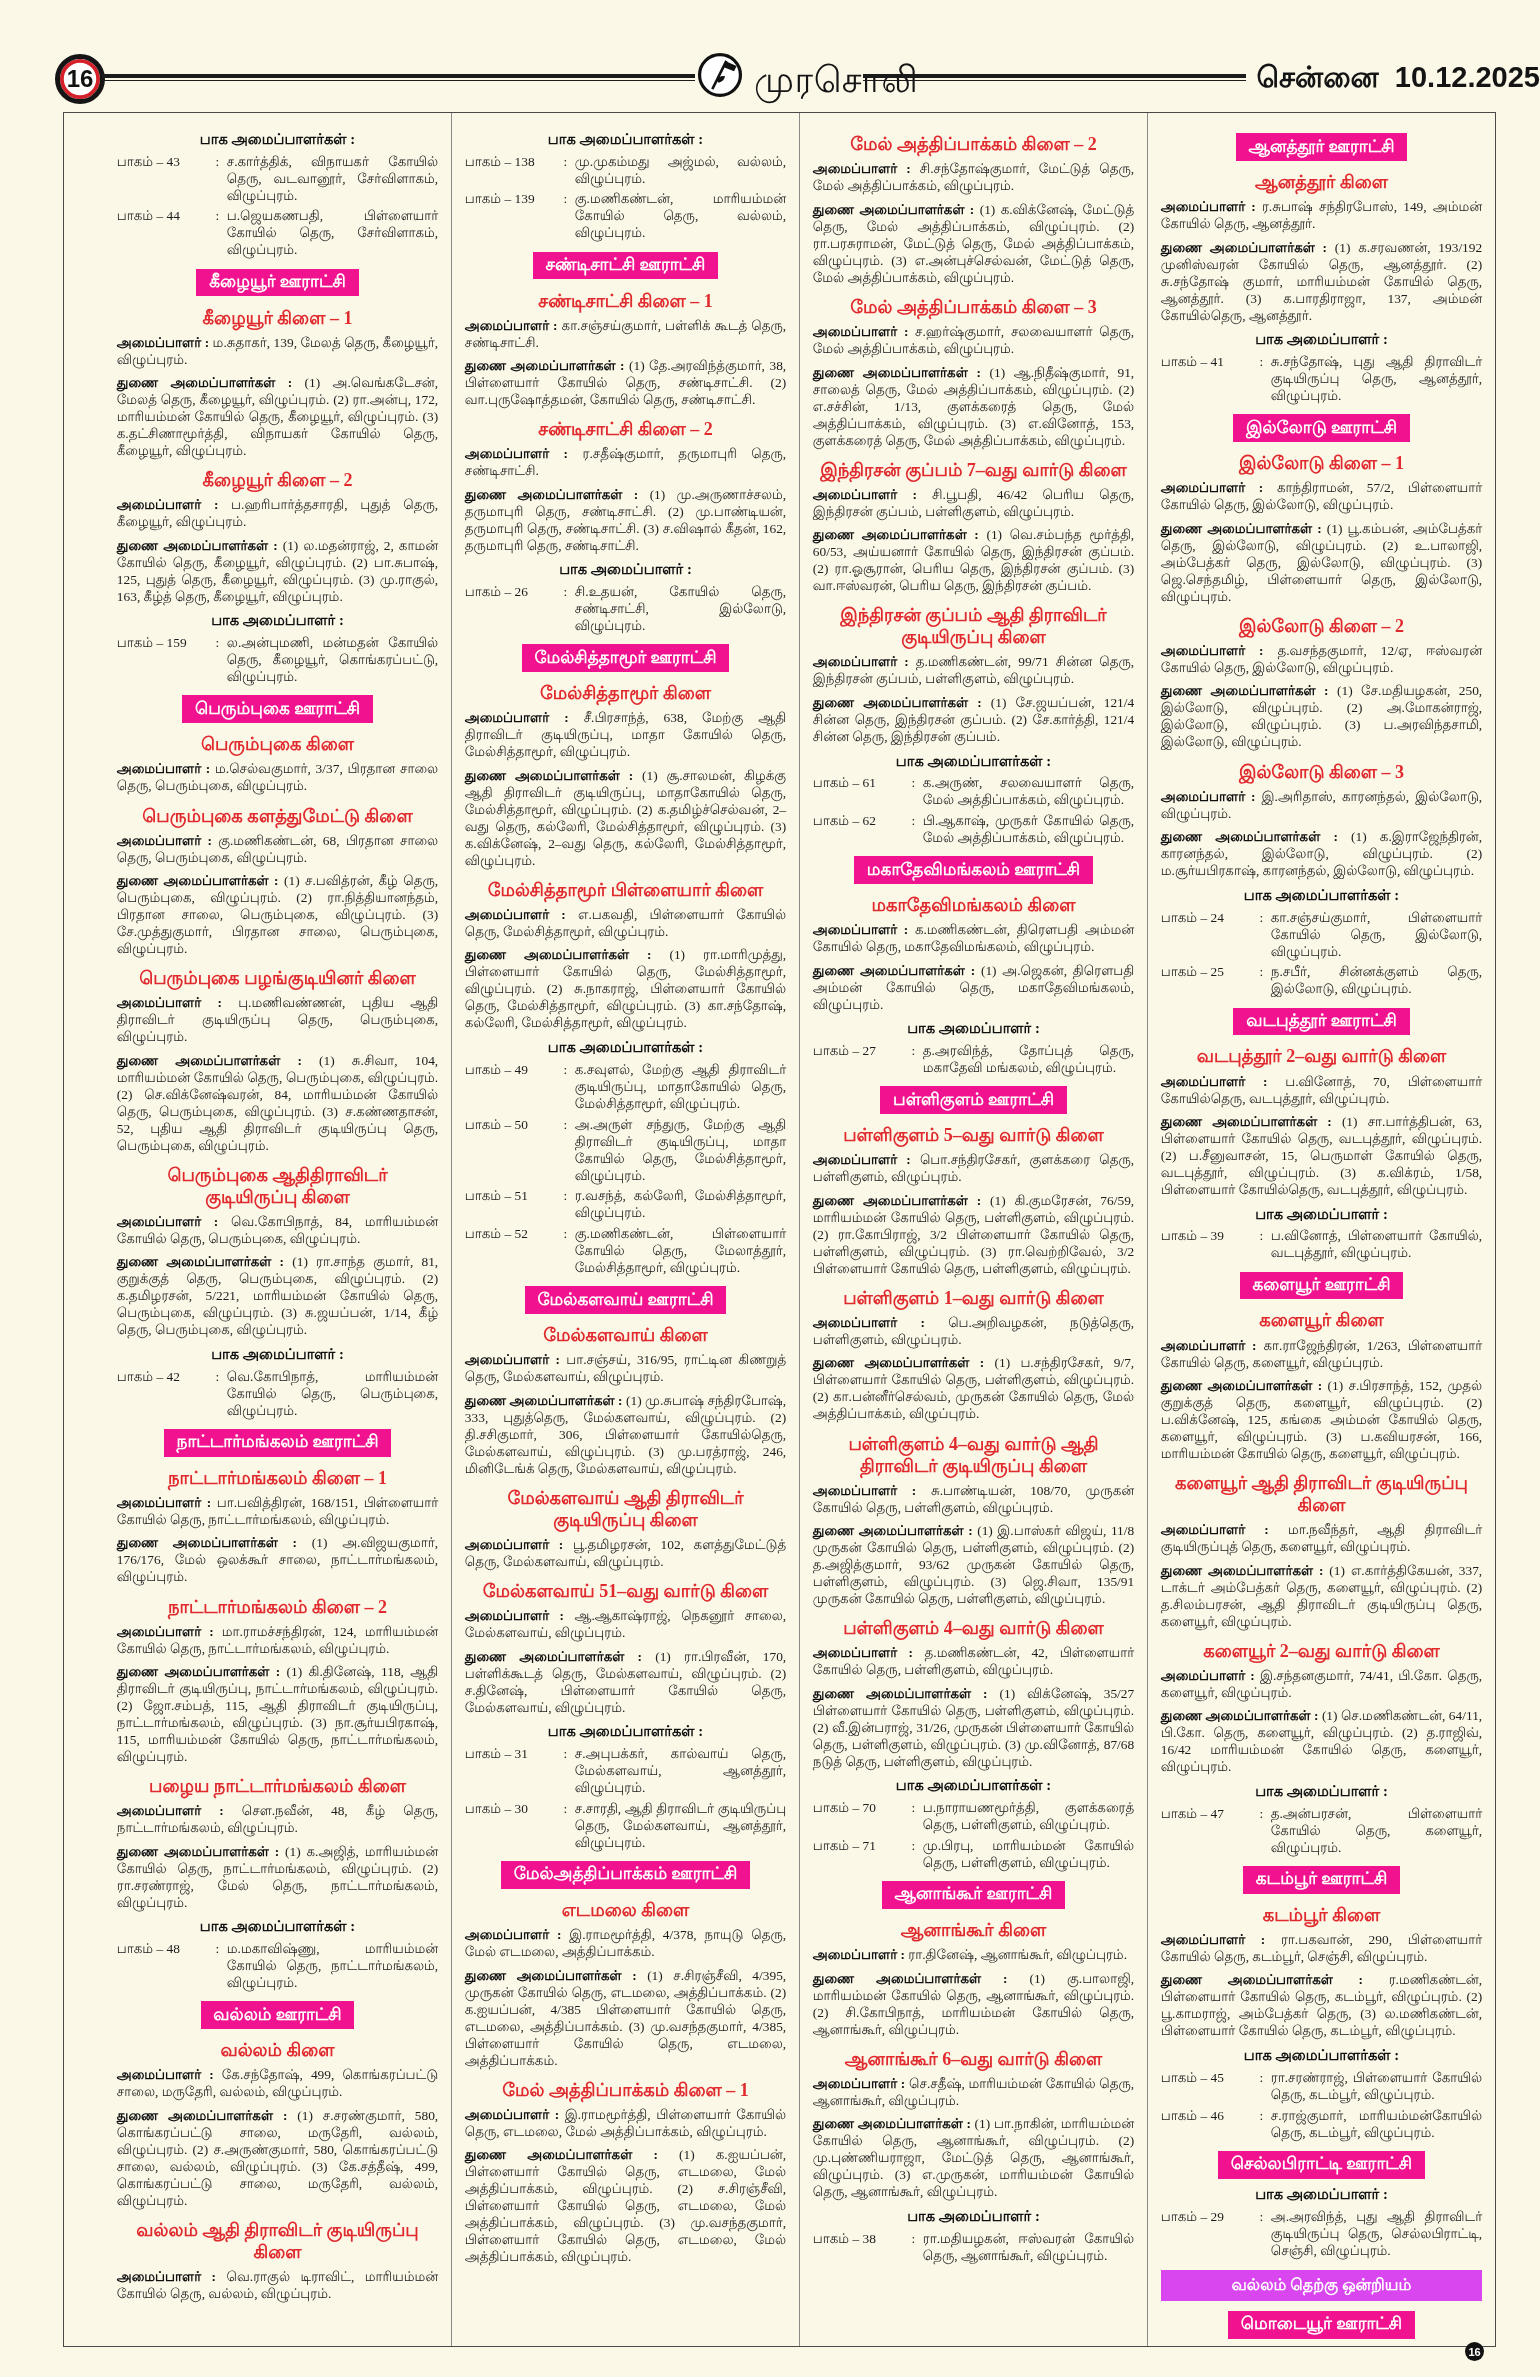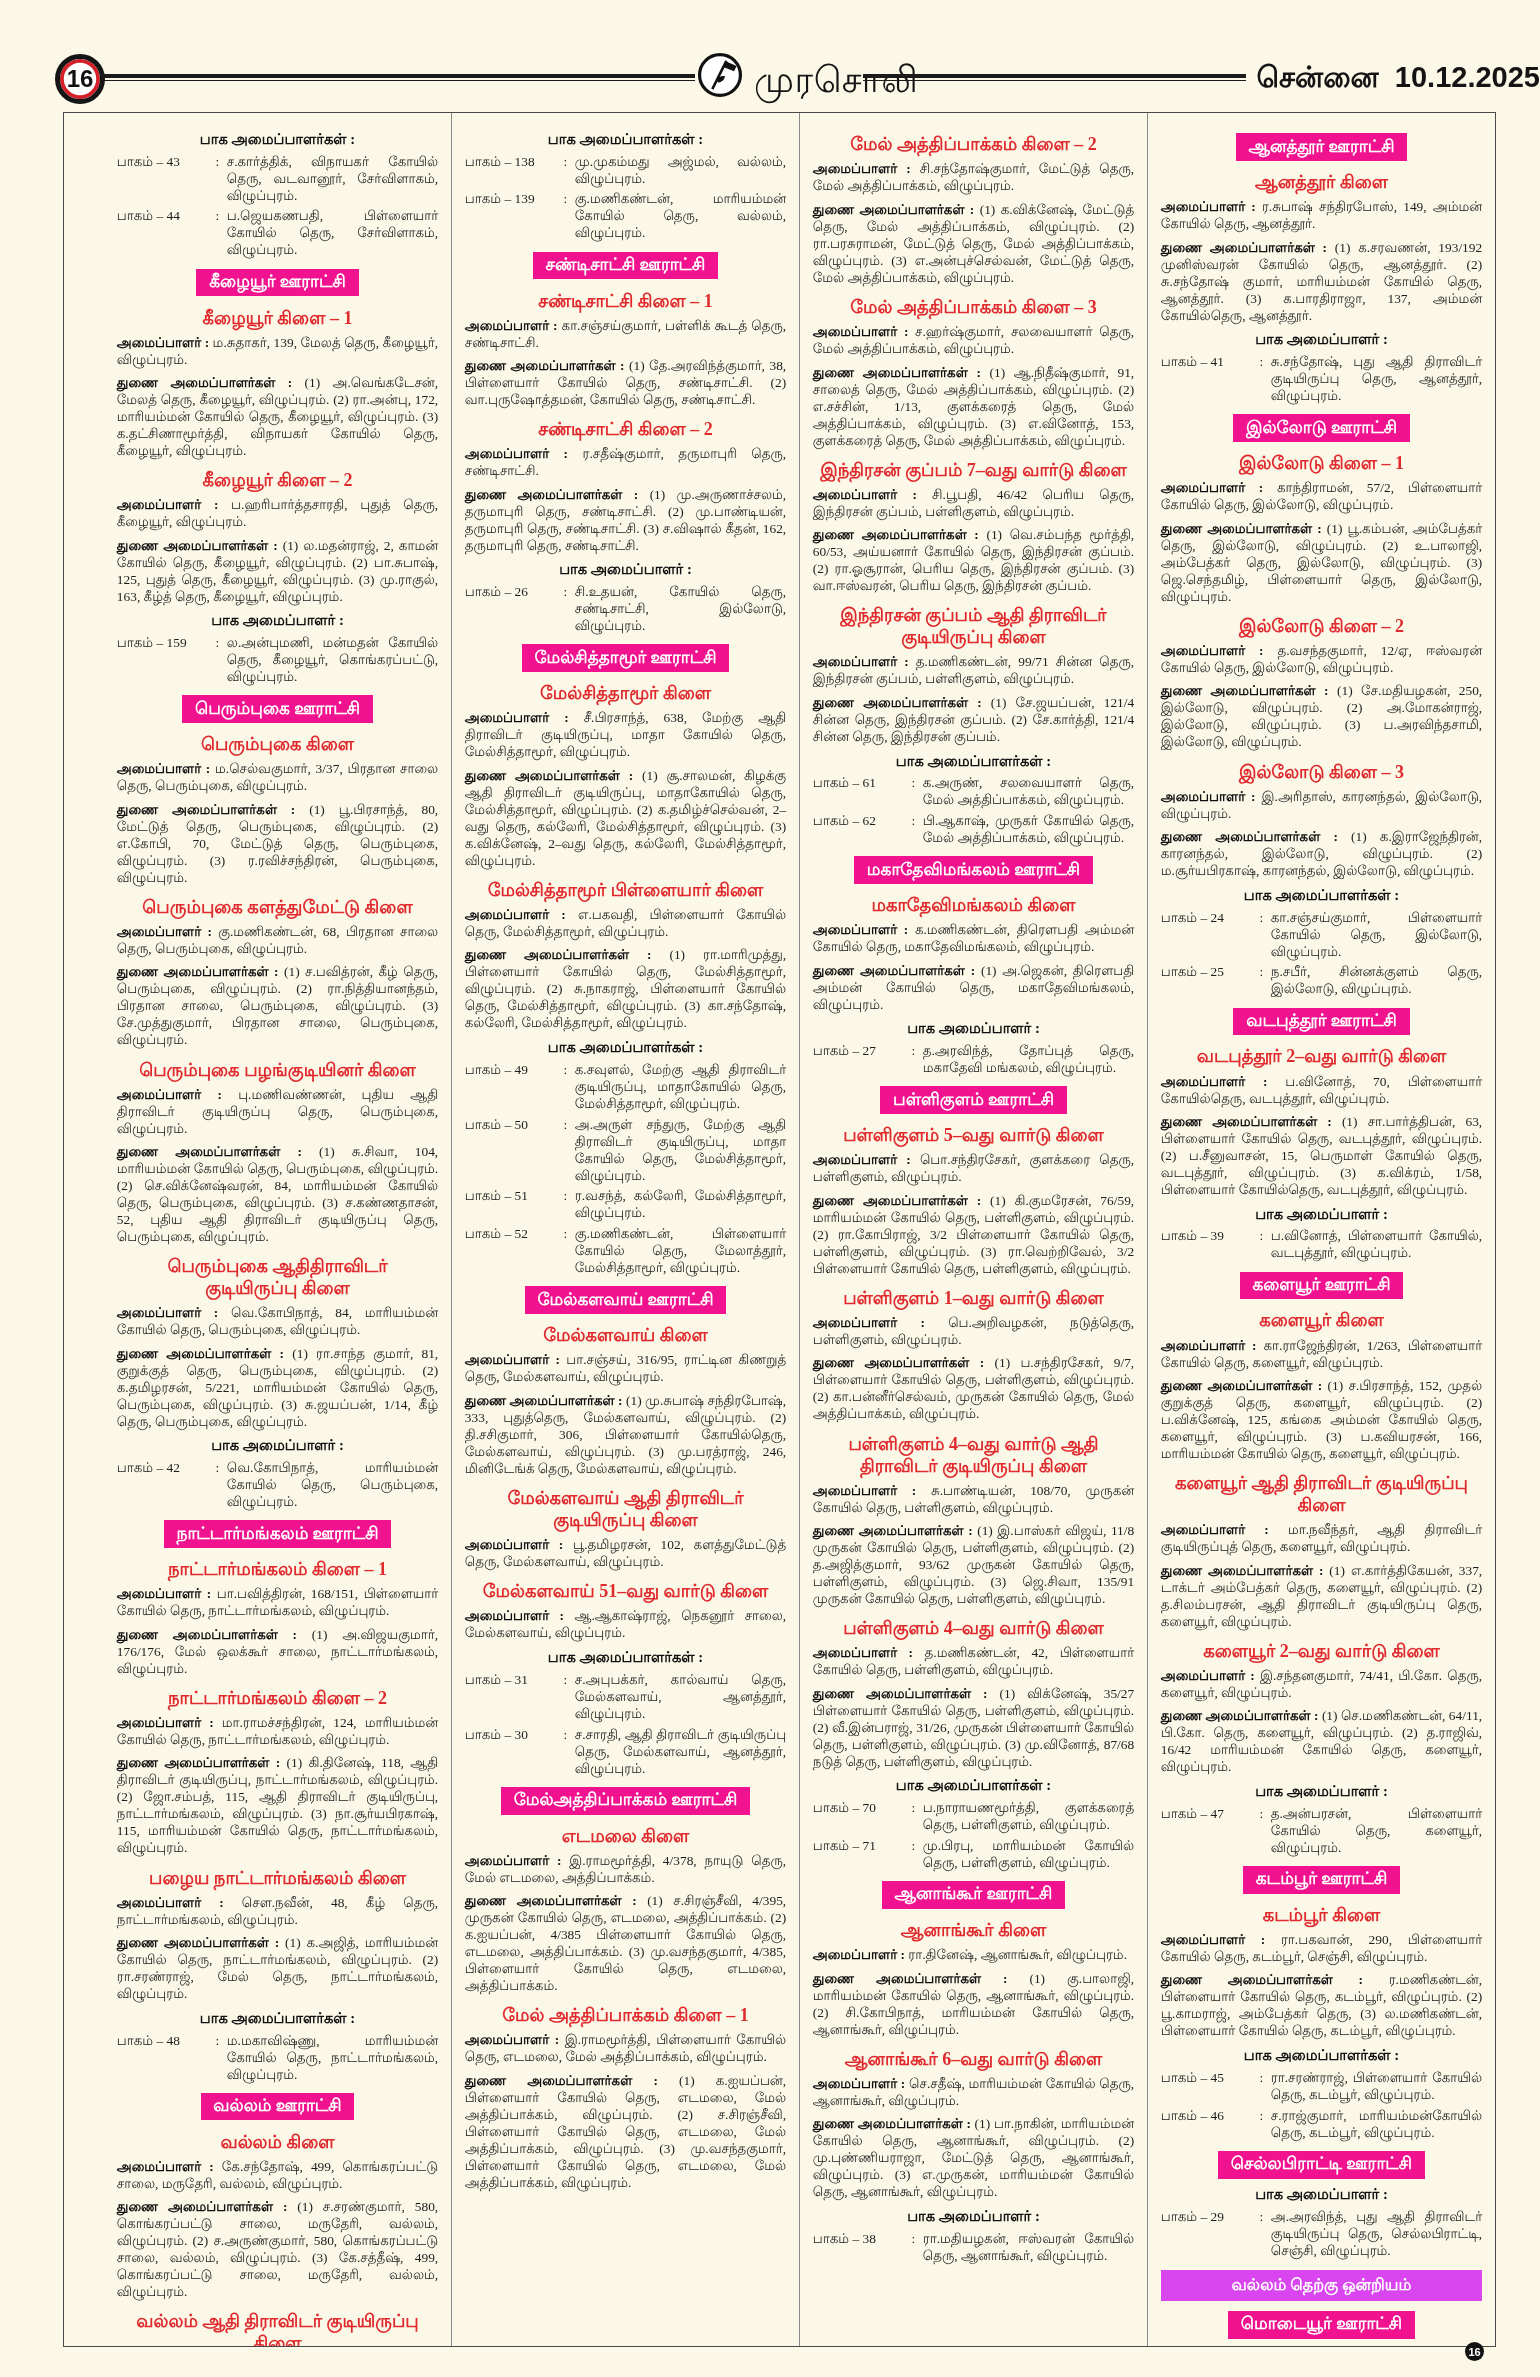--- a/index.html
+++ b/index.html
@@ -84,21 +84,20 @@
         <p class="para"><b>துணை அமைப்பாளர்கள் : </b>(1) ல.மதன்ராஜ், 2, காமன் கோயில் தெரு, கீழையூர், விழுப்புரம். (2) பா.சுபாஷ், 125, புதுத் தெரு, கீழையூர், விழுப்புரம். (3) மு.ராகுல், 163, கீழ்த் தெரு, கீழையூர், விழுப்புரம்.</p>
         <div class="center">பாக அமைப்பாளர் :</div>
         <div class="paga">
           <span class="num">பாகம் – 159</span>
           <span class="colon">:</span>
           <span class="txt">ல.அன்புமணி, மன்மதன் கோயில் தெரு, கீழையூர், கொங்கரப்பட்டு, விழுப்புரம்.</span>
         </div>
         <div class="ooratchi"><span>பெரும்புகை ஊராட்சி</span></div>
         <div class="branch">பெரும்புகை கிளை</div>
         <p class="para"><b>அமைப்பாளர் : </b>ம.செல்வகுமார், 3/37, பிரதான சாலை தெரு, பெரும்புகை, விழுப்புரம்.</p>
-        <p class="para"><b>துணை அமைப்பாளர்கள் : </b>(1) பூ.பிரசாந்த், 80, மேட்டுத் தெரு, பெரும்புகை, விழுப்புரம். (2) எ.கோபி, 70, மேட்டுத் தெரு, பெரும்புகை, விழுப்புரம். (3) ர.ரவிச்சந்திரன், பெரும்புகை, விழுப்புரம்.</p>
         <div class="branch">பெரும்புகை களத்துமேட்டு கிளை</div>
         <p class="para"><b>அமைப்பாளர் : </b>கு.மணிகண்டன், 68, பிரதான சாலை தெரு, பெரும்புகை, விழுப்புரம்.</p>
         <p class="para"><b>துணை அமைப்பாளர்கள் : </b>(1) ச.பவித்ரன், கீழ் தெரு, பெரும்புகை, விழுப்புரம். (2) ரா.நித்தியானந்தம், பிரதான சாலை, பெரும்புகை, விழுப்புரம். (3) சே.முத்துகுமார், பிரதான சாலை, பெரும்புகை, விழுப்புரம்.</p>
         <div class="branch">பெரும்புகை பழங்குடியினர் கிளை</div>
         <p class="para"><b>அமைப்பாளர் : </b>பு.மணிவண்ணன், புதிய ஆதி திராவிடர் குடியிருப்பு தெரு, பெரும்புகை, விழுப்புரம்.</p>
         <p class="para"><b>துணை அமைப்பாளர்கள் : </b>(1) சு.சிவா, 104, மாரியம்மன் கோயில் தெரு, பெரும்புகை, விழுப்புரம். (2) செ.விக்னேஷ்வரன், 84, மாரியம்மன் கோயில் தெரு, பெரும்புகை, விழுப்புரம். (3) ச.கண்ணதாசன், 52, புதிய ஆதி திராவிடர் குடியிருப்பு தெரு, பெரும்புகை, விழுப்புரம்.</p>
         <div class="branch">பெரும்புகை ஆதிதிராவிடர் குடியிருப்பு கிளை</div>
         <p class="para"><b>அமைப்பாளர் : </b>வெ.கோபிநாத், 84, மாரியம்மன் கோயில் தெரு, பெரும்புகை, விழுப்புரம்.</p>
         <p class="para"><b>துணை அமைப்பாளர்கள் : </b>(1) ரா.சாந்த குமார், 81, குறுக்குத் தெரு, பெரும்புகை, விழுப்புரம். (2) க.தமிழரசன், 5/221, மாரியம்மன் கோயில் தெரு, பெரும்புகை, விழுப்புரம். (3) சு.ஜயப்பன், 1/14, கீழ் தெரு, பெரும்புகை, விழுப்புரம்.</p>
         <div class="center">பாக அமைப்பாளர் :</div>
@@ -184,20 +183,21 @@
           <span class="txt">கு.மணிகண்டன், பிள்ளையார் கோயில் தெரு, மேலாத்தூர், மேல்சித்தாமூர், விழுப்புரம்.</span>
         </div>
         <div class="ooratchi"><span>மேல்களவாய் ஊராட்சி</span></div>
         <div class="branch">மேல்களவாய் கிளை</div>
         <p class="para"><b>அமைப்பாளர் : </b>பா.சஞ்சய், 316/95, ராட்டின கிணறுத் தெரு, மேல்களவாய், விழுப்புரம்.</p>
         <p class="para"><b>துணை அமைப்பாளர்கள் : </b>(1) மு.சுபாஷ் சந்திரபோஷ், 333, புதுத்தெரு, மேல்களவாய், விழுப்புரம். (2) தி.சசிகுமார், 306, பிள்ளையார் கோயில்தெரு, மேல்களவாய், விழுப்புரம். (3) மு.பரத்ராஜ், 246, மினிடேங்க் தெரு, மேல்களவாய், விழுப்புரம்.</p>
         <div class="branch">மேல்களவாய் ஆதி திராவிடர் குடியிருப்பு கிளை</div>
         <p class="para"><b>அமைப்பாளர் : </b>பூ.தமிழரசன், 102, களத்துமேட்டுத் தெரு, மேல்களவாய், விழுப்புரம்.</p>
         <div class="branch">மேல்களவாய் 51–வது வார்டு கிளை</div>
         <p class="para"><b>அமைப்பாளர் : </b>ஆ.ஆகாஷ்ராஜ், நெகனூர் சாலை, மேல்களவாய், விழுப்புரம்.</p>
+        <p class="para"><b>துணை அமைப்பாளர்கள் : </b>(1) ரா.பிரவீன், 170, பள்ளிக்கூடத் தெரு, மேல்களவாய், விழுப்புரம். (2) ச.தினேஷ், பிள்ளையார் கோயில் தெரு, மேல்களவாய், விழுப்புரம்.</p>
         <div class="center">பாக அமைப்பாளர்கள் :</div>
         <div class="paga">
           <span class="num">பாகம் – 31</span>
           <span class="colon">:</span>
           <span class="txt">ச.அபுபக்கர், கால்வாய் தெரு, மேல்களவாய், ஆனத்தூர், விழுப்புரம்.</span>
         </div>
         <div class="paga">
           <span class="num">பாகம் – 30</span>
           <span class="colon">:</span>
           <span class="txt">ச.சாரதி, ஆதி திராவிடர் குடியிருப்பு தெரு, மேல்களவாய், ஆனத்தூர், விழுப்புரம்.</span>

